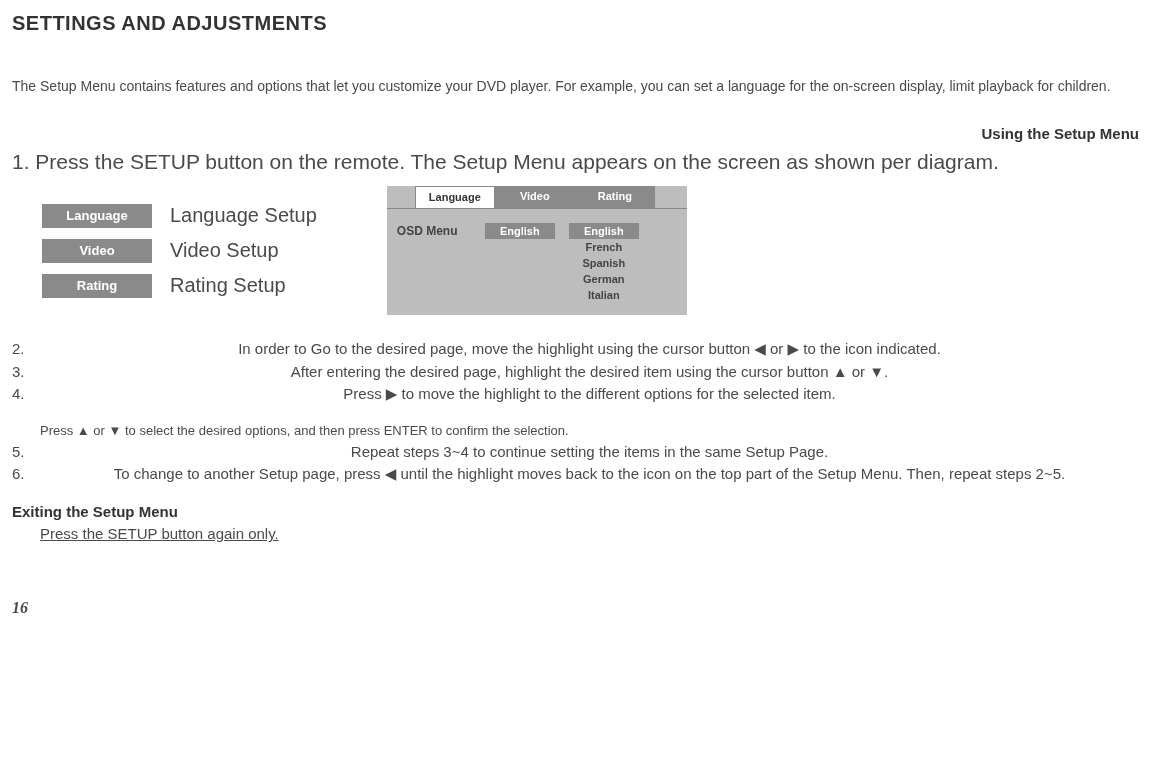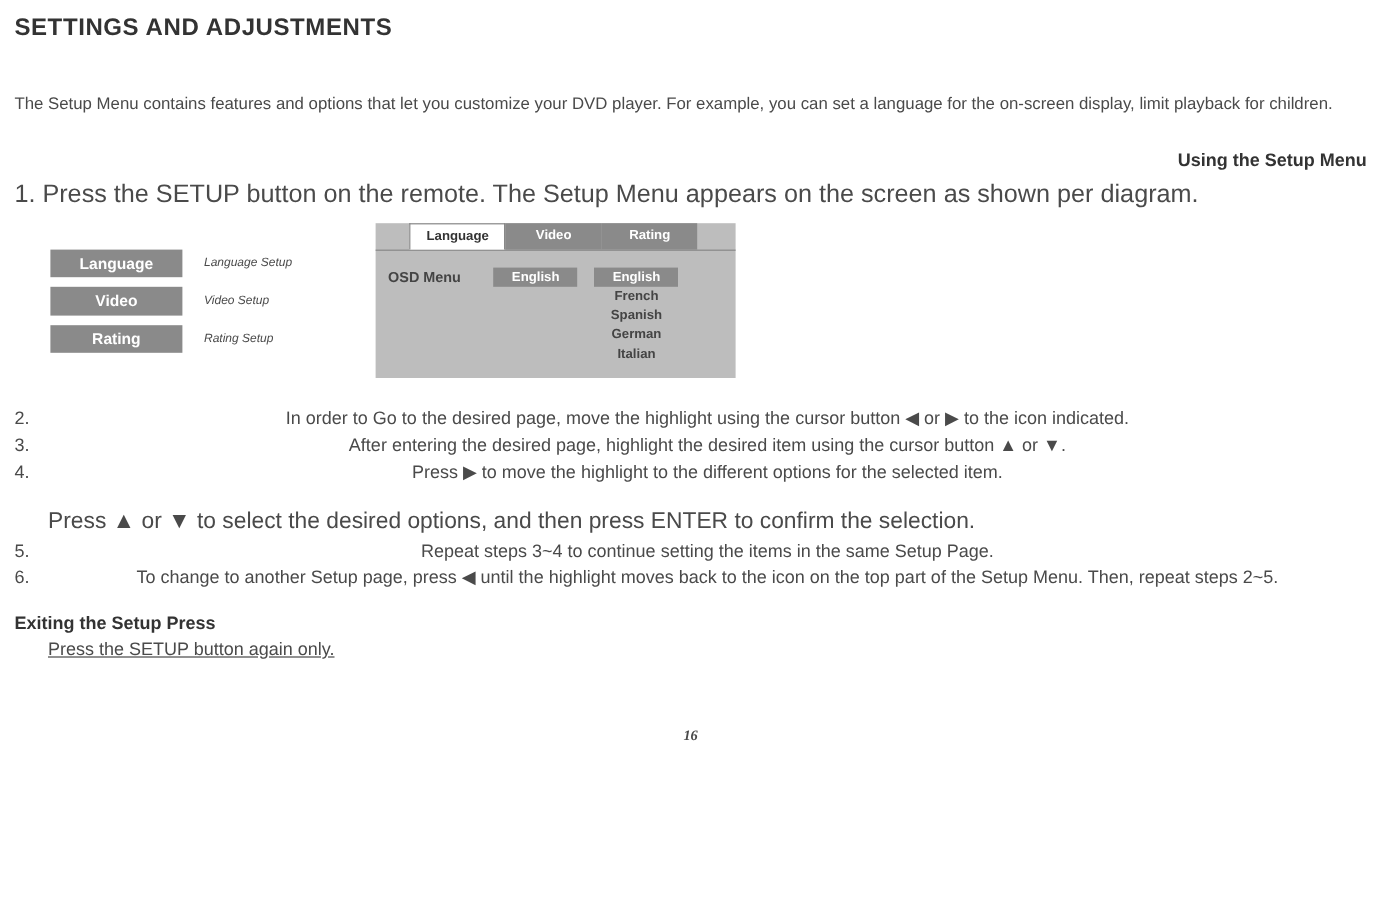--- a/index.html
+++ b/index.html
@@ -52,23 +52,22 @@
     }
     .legend-tab {
       background: #8a8a8a;
       color: #fff;
       text-align: center;
       font-weight: bold;
       font-size: 13px;
       padding: 3px 0;
     }
     .legend-desc {
-      font-size: 10px;
+      font-size: 20px;
       color: #4a4a4a;
-      font-style: italic;
     }
     .osd {
       background: #bdbdbd;
       width: 300px;
       padding: 0 0 8px 0;
       font-size: 12px;
       font-weight: bold;
       color: #444;
     }
     .osd-tabs {
@@ -136,40 +135,39 @@
     ol.steps li .num {
       width: 28px;
       flex-shrink: 0;
     }
     ol.steps li .txt {
       flex: 1;
       text-align: center;
     }
     .sub-indent {
       margin-left: 28px;
-      font-size: 19px;
+      font-size: 13px;
       margin-bottom: 2px;
     }
     .exit-head {
       font-weight: bold;
       font-size: 15px;
       color: #333;
       margin-top: 14px;
       margin-bottom: 2px;
     }
     .exit-body {
       margin-left: 28px;
       font-size: 15px;
       text-decoration: underline;
     }
     .pagenum {
-      text-align: center;
       font-weight: bold;
       font-style: italic;
-      font-size: 12px;
+      font-size: 16px;
       margin-top: 52px;
       font-family: Georgia, 'Times New Roman', serif;
     }
   </style>
 </head>
 <body>
 
 <div class="title">SETTINGS AND ADJUSTMENTS</div>
 
 <div class="intro">The Setup Menu contains features and options that let you customize your DVD player. For example, you can set a language for the on-screen display, limit playback for children.</div>
@@ -227,16 +225,16 @@
   <li>
     <span class="num">5.</span>
     <span class="txt">Repeat steps 3~4 to continue setting the items in the same Setup Page.</span>
   </li>
   <li>
     <span class="num">6.</span>
     <span class="txt">To change to another Setup page, press ◀ until the highlight moves back to the icon on the top part of the Setup Menu. Then, repeat steps 2~5.</span>
   </li>
 </ol>
 
-<div class="exit-head">Exiting the Setup Press</div>
+<div class="exit-head">Exiting the Setup Menu</div>
 <div class="exit-body">Press the SETUP button again only.</div>
 
 <div class="pagenum">16</div>
 
 </body></html>

